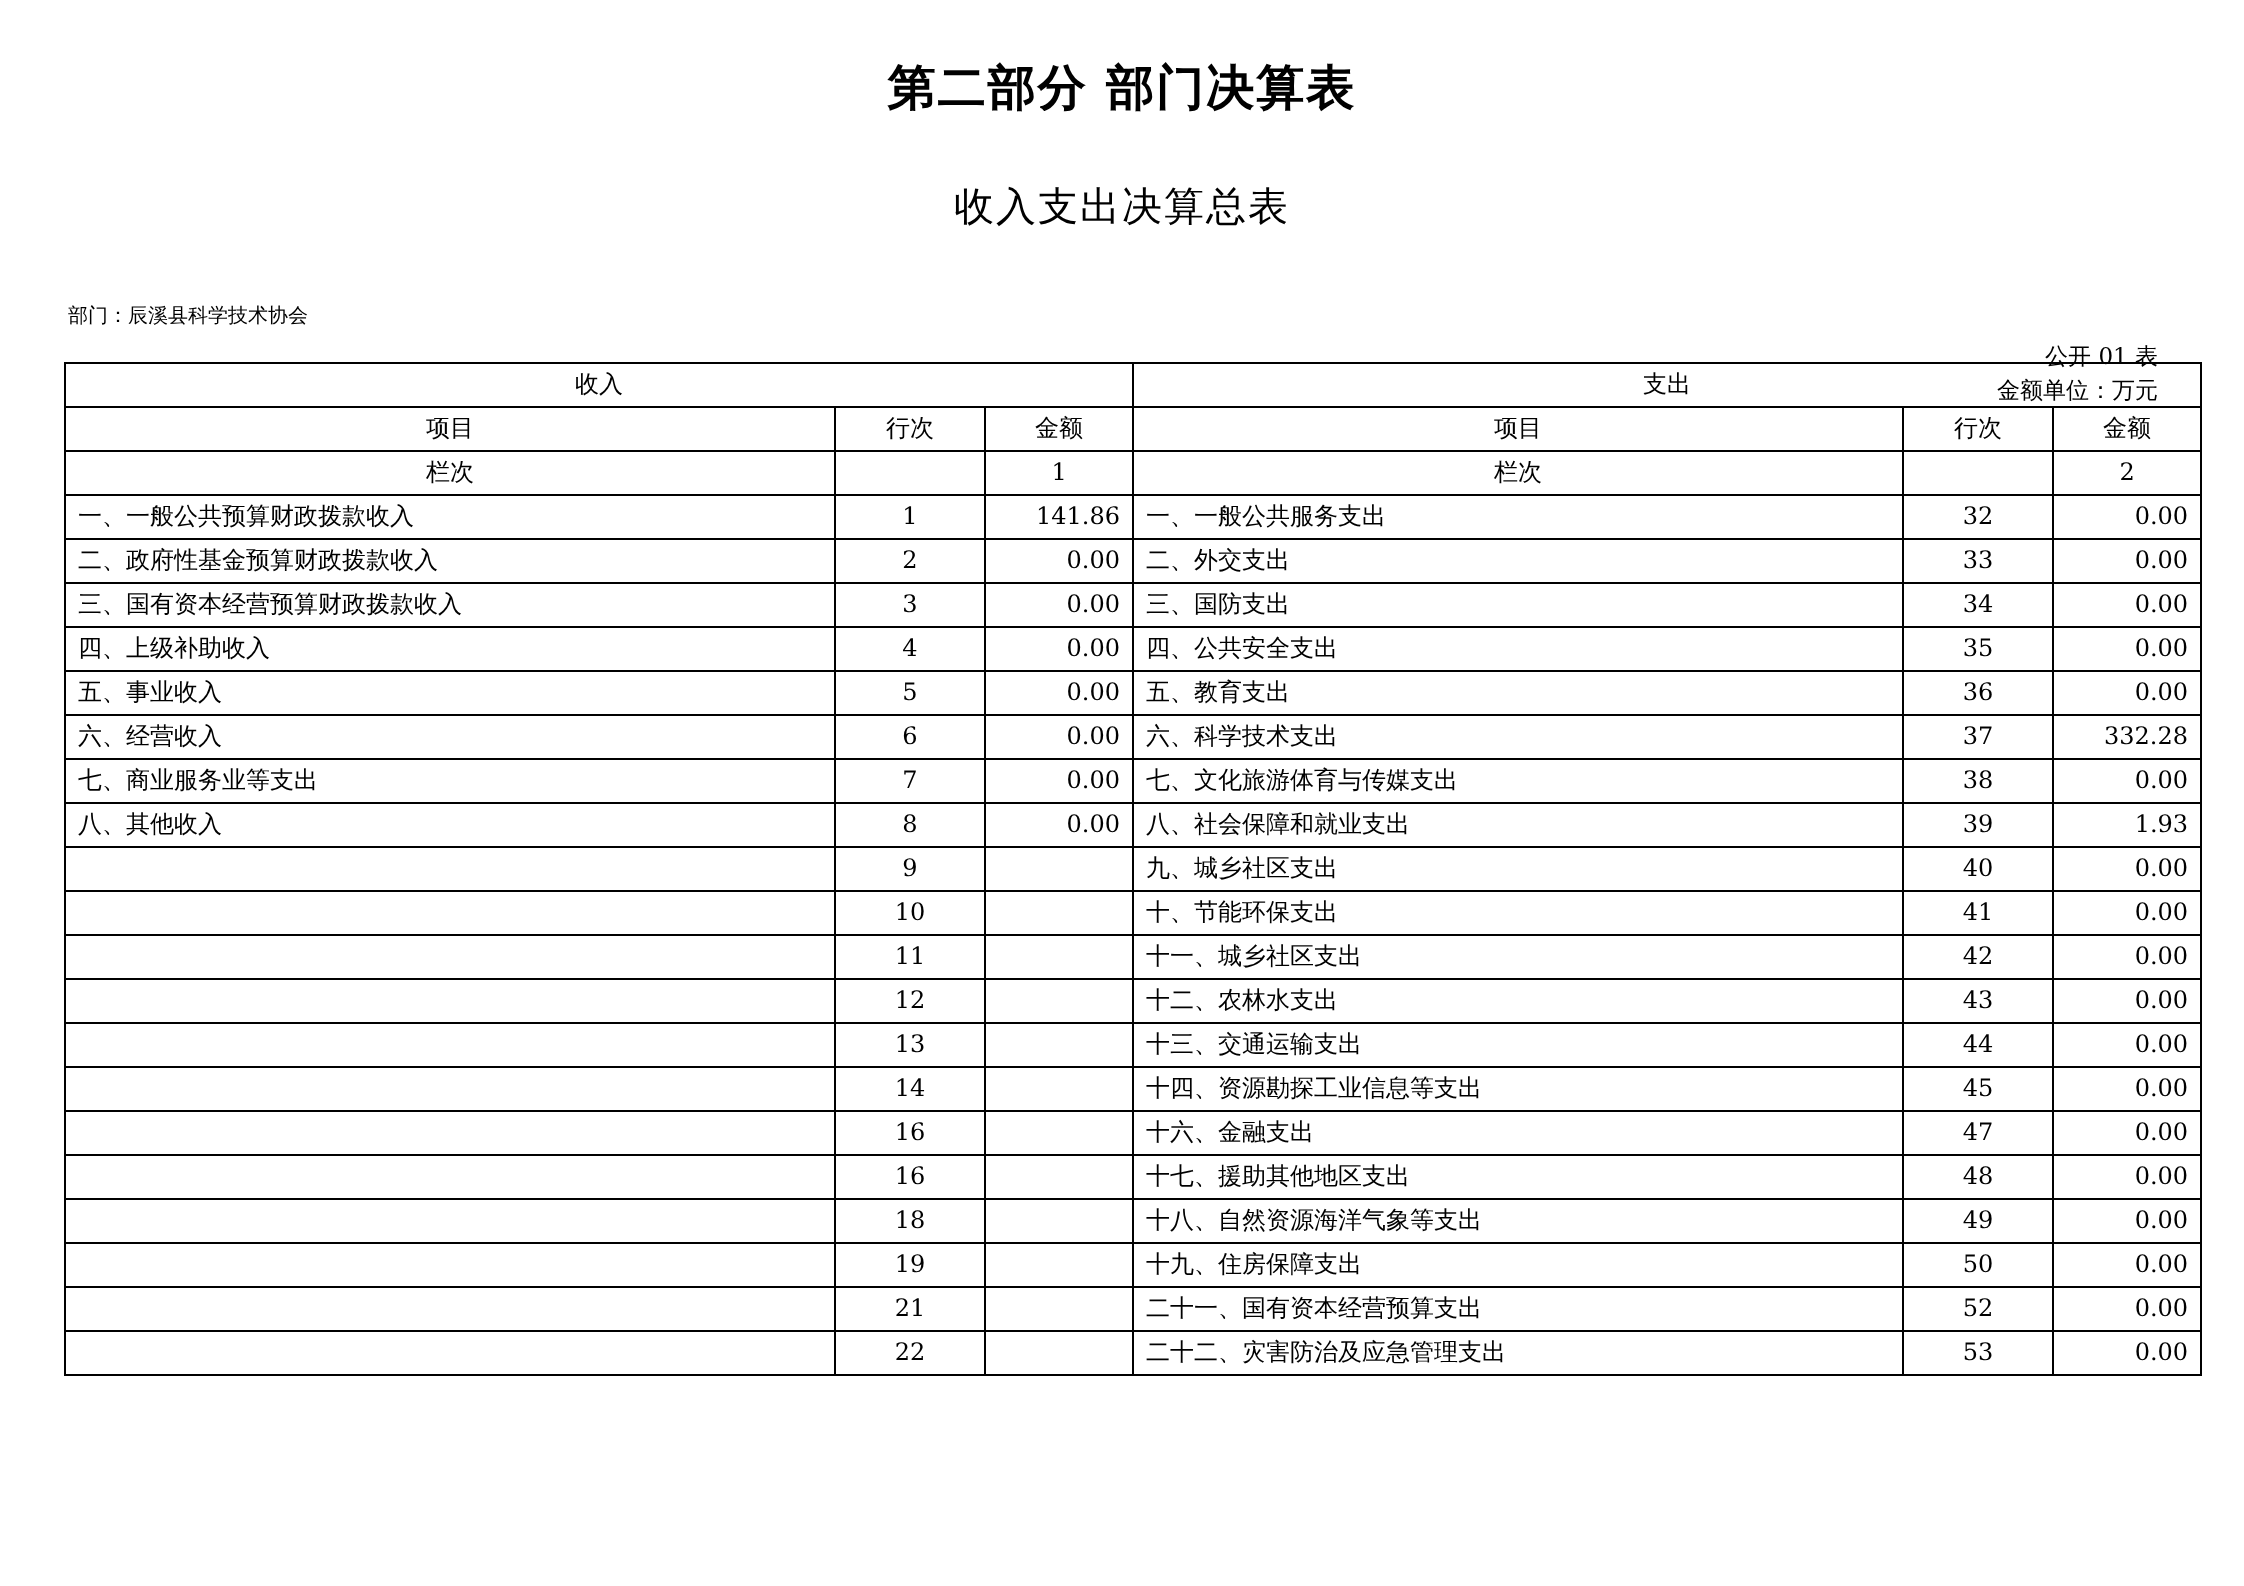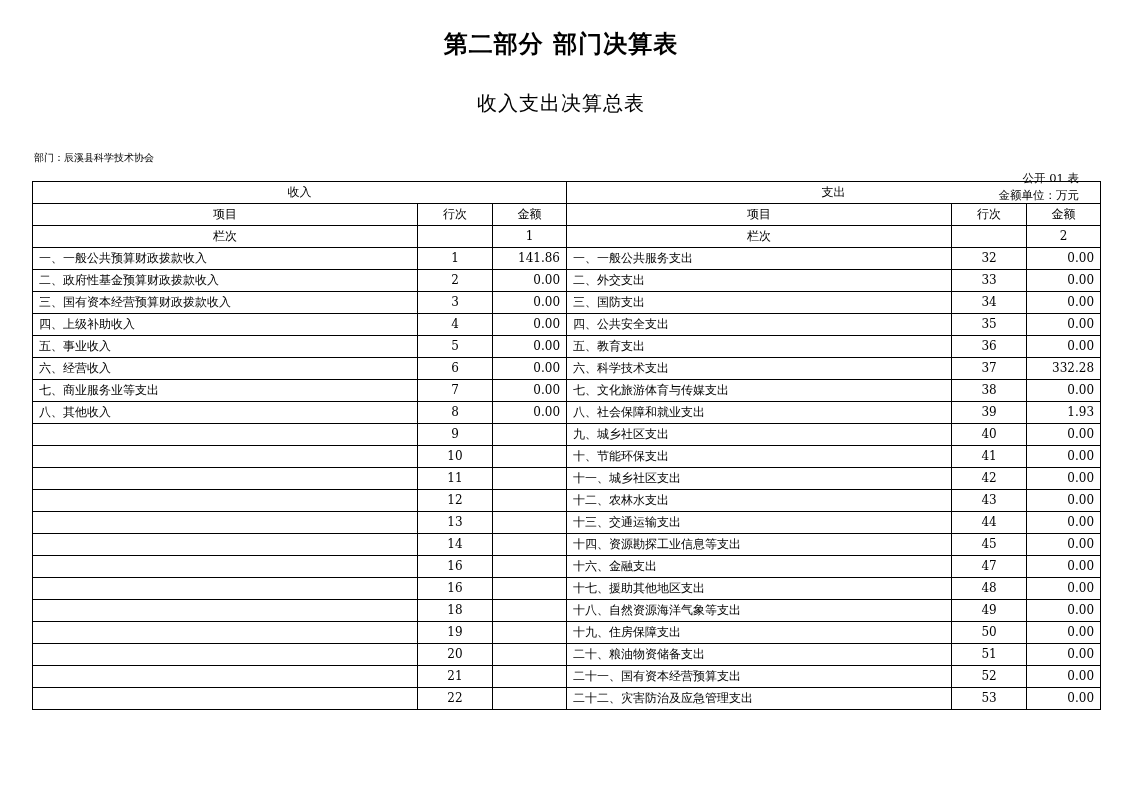--- a/index.html
+++ b/index.html
@@ -253,28 +253,20 @@
         <tr>
           <td class="c-item"></td>
           <td class="c-row">19</td>
           <td class="c-amt"></td>
           <td class="c-item">十九、住房保障支出</td>
           <td class="c-row">50</td>
           <td class="c-amt">0.00</td>
         </tr>
         <tr>
           <td class="c-item"></td>
-          <td class="c-row">20</td>
-          <td class="c-amt"></td>
-          <td class="c-item">二十、粮油物资储备支出</td>
-          <td class="c-row">51</td>
-          <td class="c-amt">0.00</td>
-        </tr>
-        <tr>
-          <td class="c-item"></td>
           <td class="c-row">21</td>
           <td class="c-amt"></td>
           <td class="c-item">二十一、国有资本经营预算支出</td>
           <td class="c-row">52</td>
           <td class="c-amt">0.00</td>
         </tr>
         <tr>
           <td class="c-item"></td>
           <td class="c-row">22</td>
           <td class="c-amt"></td>

